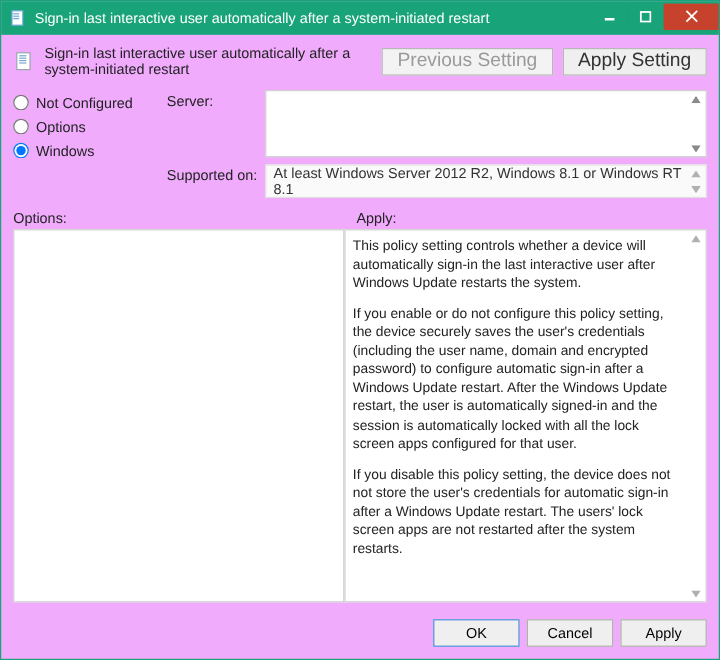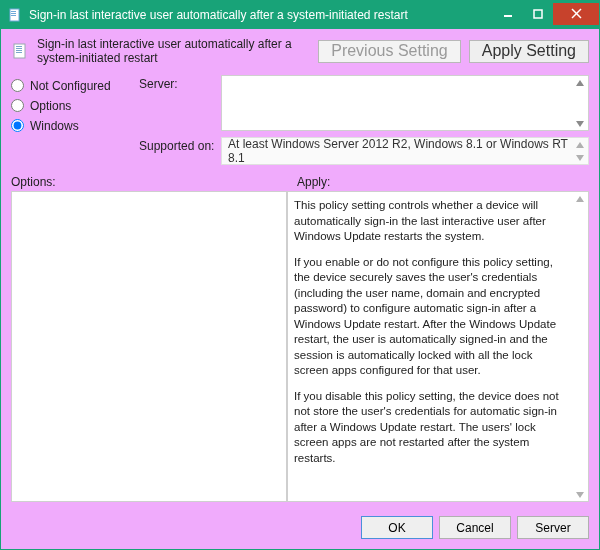--- a/index.html
+++ b/index.html
@@ -317,16 +317,16 @@
               <polygon points="0,0 8,0 4,6" fill="#b0b0b0"></polygon>
             </svg>
         </span>
       </div>
     </div>
   </div>
 
   <div class="footer">
     <button class="dlg-btn default">OK</button>
     <button class="dlg-btn">Cancel</button>
-    <button class="dlg-btn">Server</button>
+    <button class="dlg-btn">Apply</button>
   </div>
 
 </div>
 
 </body></html>

